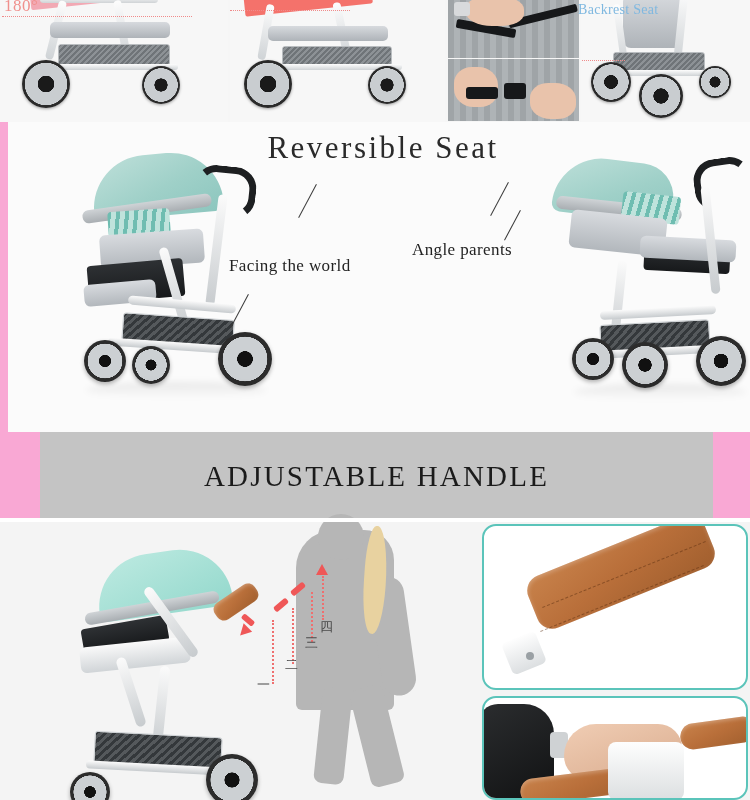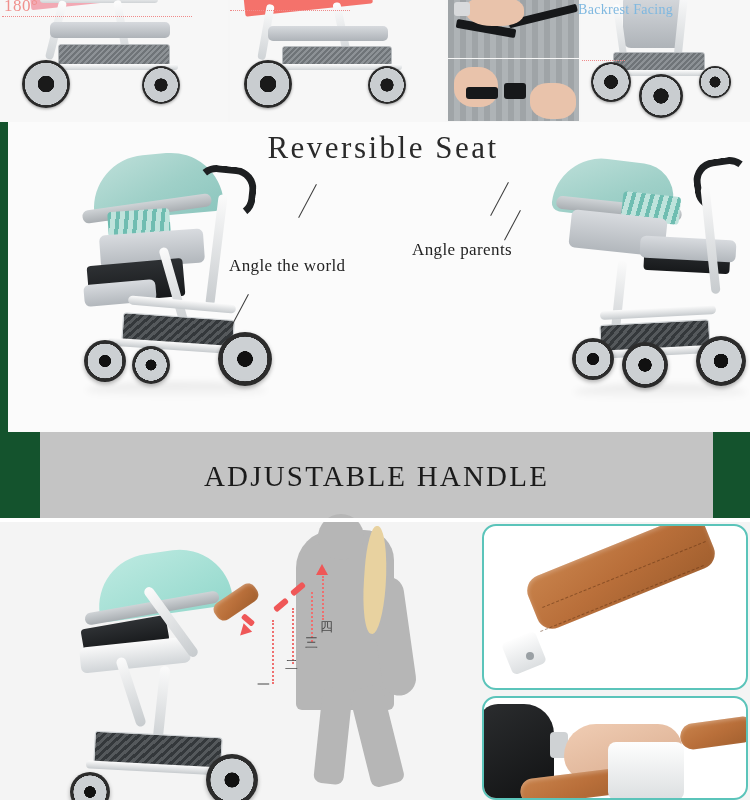--- a/index.html
+++ b/index.html
@@ -2,21 +2,21 @@
 <html><head>
 <meta charset="utf-8">
 <style>
   * { box-sizing: border-box; margin: 0; padding: 0; }
   html, body {
     width: 750px; height: 800px;
     font-family: "Liberation Serif", "DejaVu Serif", serif;
     background: #ffffff;
     overflow: hidden;
   }
-  .page { position: relative; width: 750px; height: 800px; background: #14532d; }
+  .page { position: relative; width: 750px; height: 800px; background: #f9a8d4; }
 
   
   .top-strip {
     position: absolute; left: 0; top: 0; width: 750px; height: 122px;
     background: #f6f6f6; overflow: hidden;
   }
   .tp {
     position: absolute; top: 0; overflow: hidden; background: #f7f7f7;
   }
   .tp-1 { left: 0;   width: 228px; height: 122px; }
@@ -264,21 +264,21 @@
         <div class="ms-bar" style="left:36px;top:4px;width:7px;height:60px;transform:rotate(-8deg);"></div>
         <div class="ms-basket" style="left:32px;top:52px;width:92px;height:20px;"></div>
         <div class="ms-bar" style="left:24px;top:70px;width:110px;height:6px;"></div>
         <div class="ms-wheel" style="left:10px;top:62px;width:40px;height:40px;"></div>
         <div class="ms-wheel" style="left:58px;top:74px;width:44px;height:44px;"></div>
         <div class="ms-wheel" style="left:118px;top:66px;width:32px;height:32px;"></div>
       </div>
       <div class="dot-line" style="left:-4px;top:60px;width:48px;"></div>
     </div>
 
-    <div class="label-backrest">Backrest Facing</div>
+    <div class="label-backrest">Backrest Seat</div>
   </div>
 
   <div class="sec-reversible">
     <div class="title-reversible">Reversible Seat</div>
 
     <div class="stroller" style="left:58px;top:28px;width:240px;height:250px;">
       <div class="st-canopy" style="left:26px;top:4px;width:130px;height:62px;transform:rotate(-5deg);"></div>
       <div class="st-canopy-rim" style="left:16px;top:52px;width:130px;height:13px;transform:rotate(-8deg);"></div>
       <div class="st-fan" style="left:42px;top:60px;width:62px;height:26px;transform:rotate(-4deg);"></div>
       <div class="st-seatpad" style="left:34px;top:82px;width:104px;height:34px;transform:rotate(-4deg);"></div>
@@ -313,21 +313,21 @@
       <div class="st-wheel" style="left:74px;top:192px;width:46px;height:46px;"></div>
       <div class="st-wheel" style="left:148px;top:186px;width:50px;height:50px;"></div>
       <div class="reflection" style="left:26px;top:234px;width:172px;height:16px;"></div>
     </div>
 
     <div class="pointer" style="left:308px;top:62px;height:38px;transform:rotate(28deg);"></div>
     <div class="pointer" style="left:240px;top:172px;height:38px;transform:rotate(28deg);"></div>
     <div class="pointer" style="left:500px;top:60px;height:38px;transform:rotate(28deg);"></div>
     <div class="pointer" style="left:512px;top:88px;height:34px;transform:rotate(28deg);"></div>
 
-    <div class="cap-world">Angle the world</div>
+    <div class="cap-world">Facing the world</div>
     <div class="cap-parents">Angle parents</div>
   </div>
 
   <div class="banner">
     <div class="banner-title">ADJUSTABLE HANDLE</div>
   </div>
 
   <div class="sec-handle">
 
     <div class="silhouette sil-body" style="left:296px;top:10px;width:98px;height:180px;"></div>

